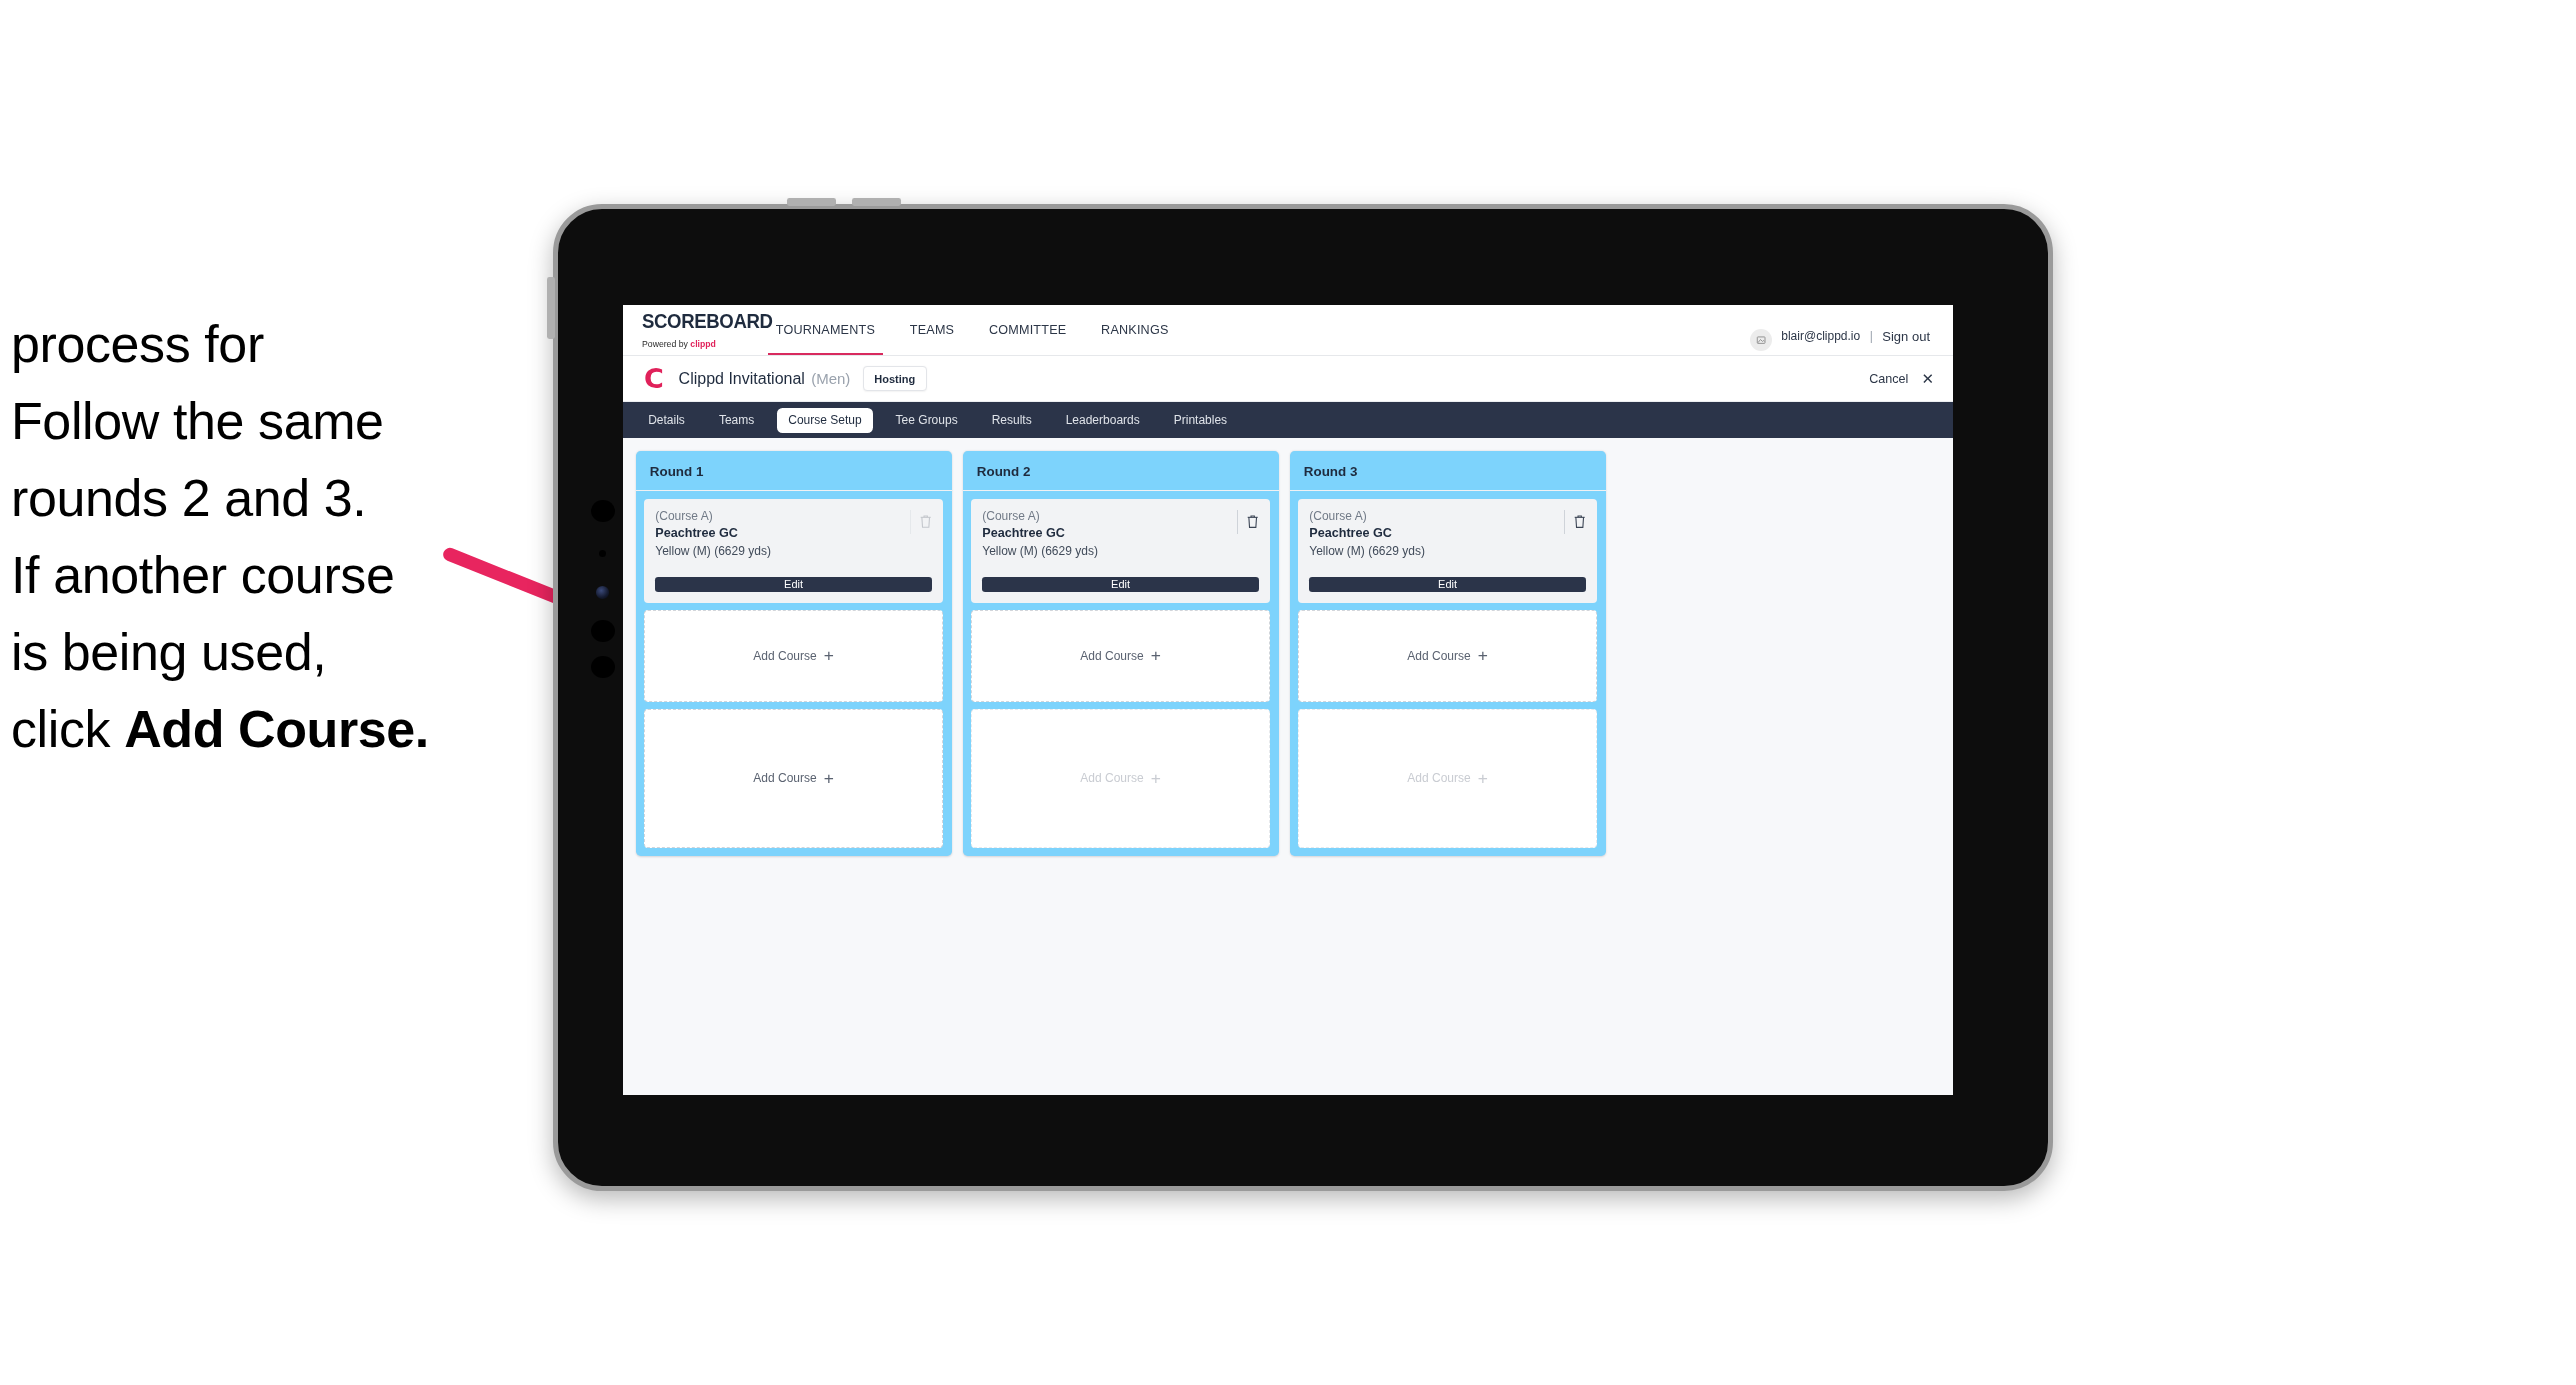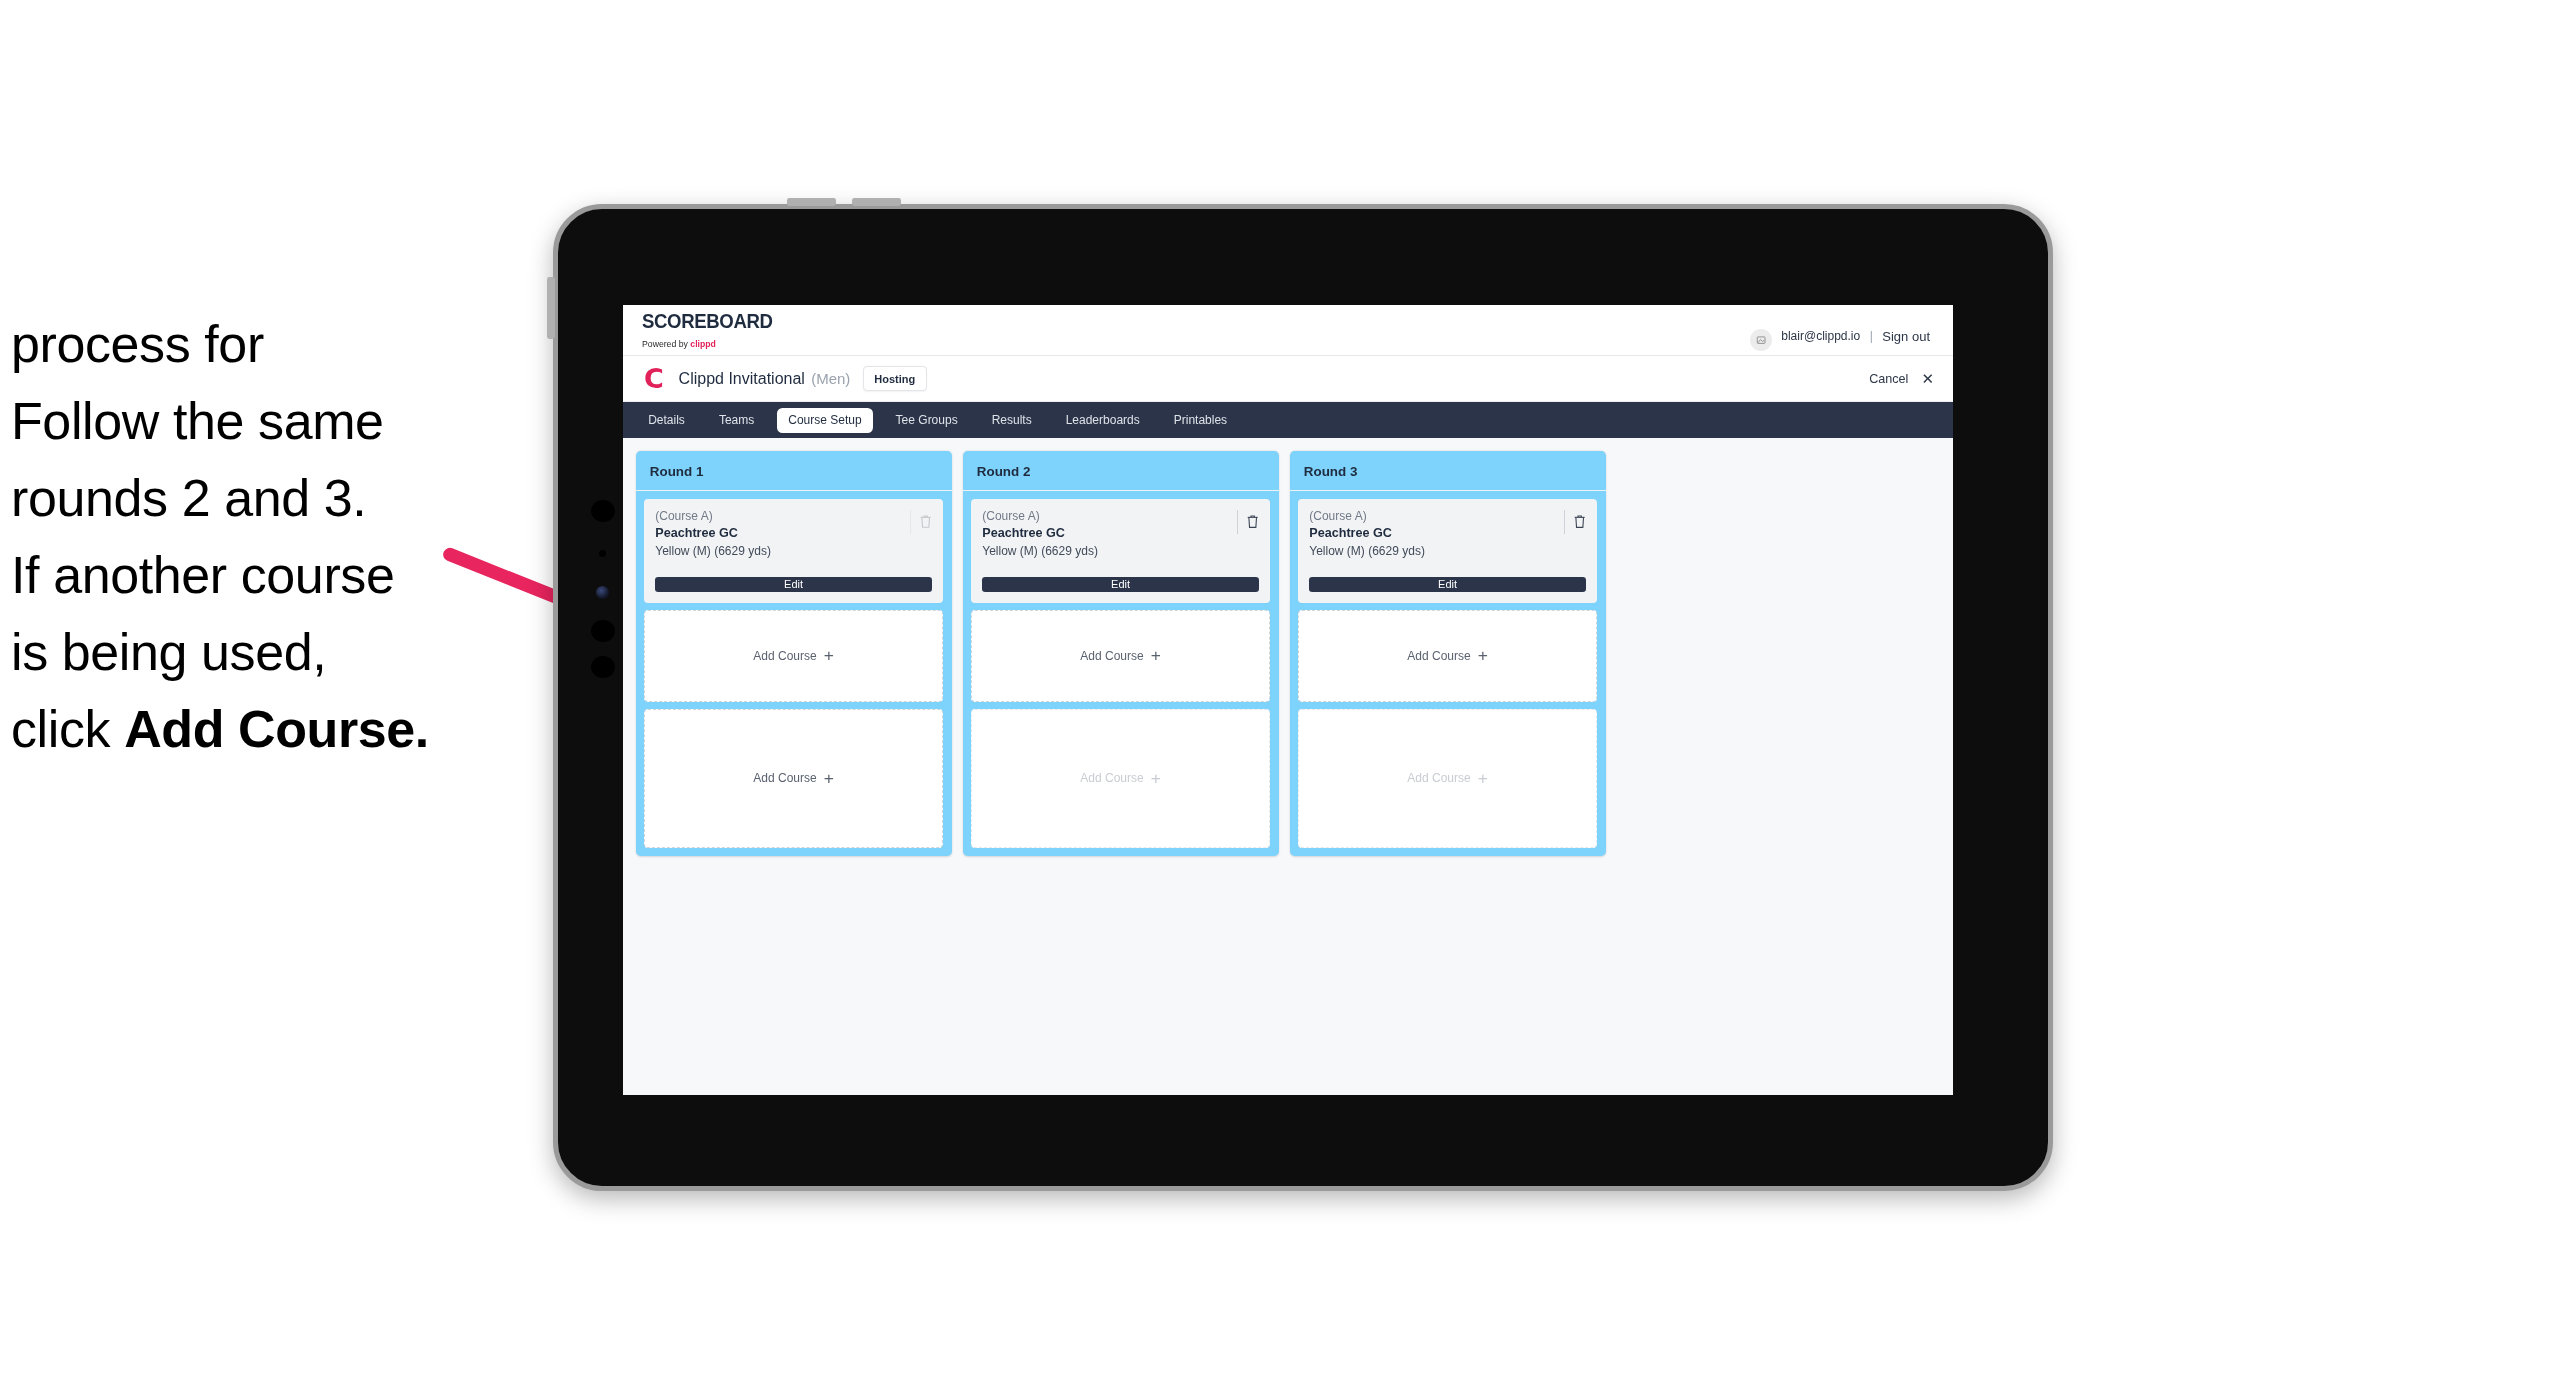--- a/index.html
+++ b/index.html
@@ -224,20 +224,26 @@
     <div class="sensor sensor-c"></div>
     <div class="sensor sensor-d"></div>
     <div class="sensor sensor-e"></div>
 
     <div class="screen">
 
       <div class="topbar">
         <div class="logo-block">
           <div class="logo-word">SCOREBOARD</div>
           <div class="logo-sub"><span>Powered by </span><span class="brand">clippd</span></div>
+        </div>
+        <div class="mainnav">
+          <a href="#" class="active">TOURNAMENTS</a>
+          <a href="#">TEAMS</a>
+          <a href="#">COMMITTEE</a>
+          <a href="#">RANKINGS</a>
         </div>
         <div class="topbar-right">
           <div class="avatar">
             <svg width="10.3" height="10.3" viewBox="0 0 16 16" fill="none" stroke="currentColor" stroke-width="1.4">
               <rect x="2" y="3" width="12" height="10" rx="1"></rect>
                 <path d="M3 12 L7 7 L10 10 L12 8.5 L13 10"></path>
             </svg>
           </div>
           <span class="user-email">blair@clippd.io</span>
           <span class="sep">|</span>

